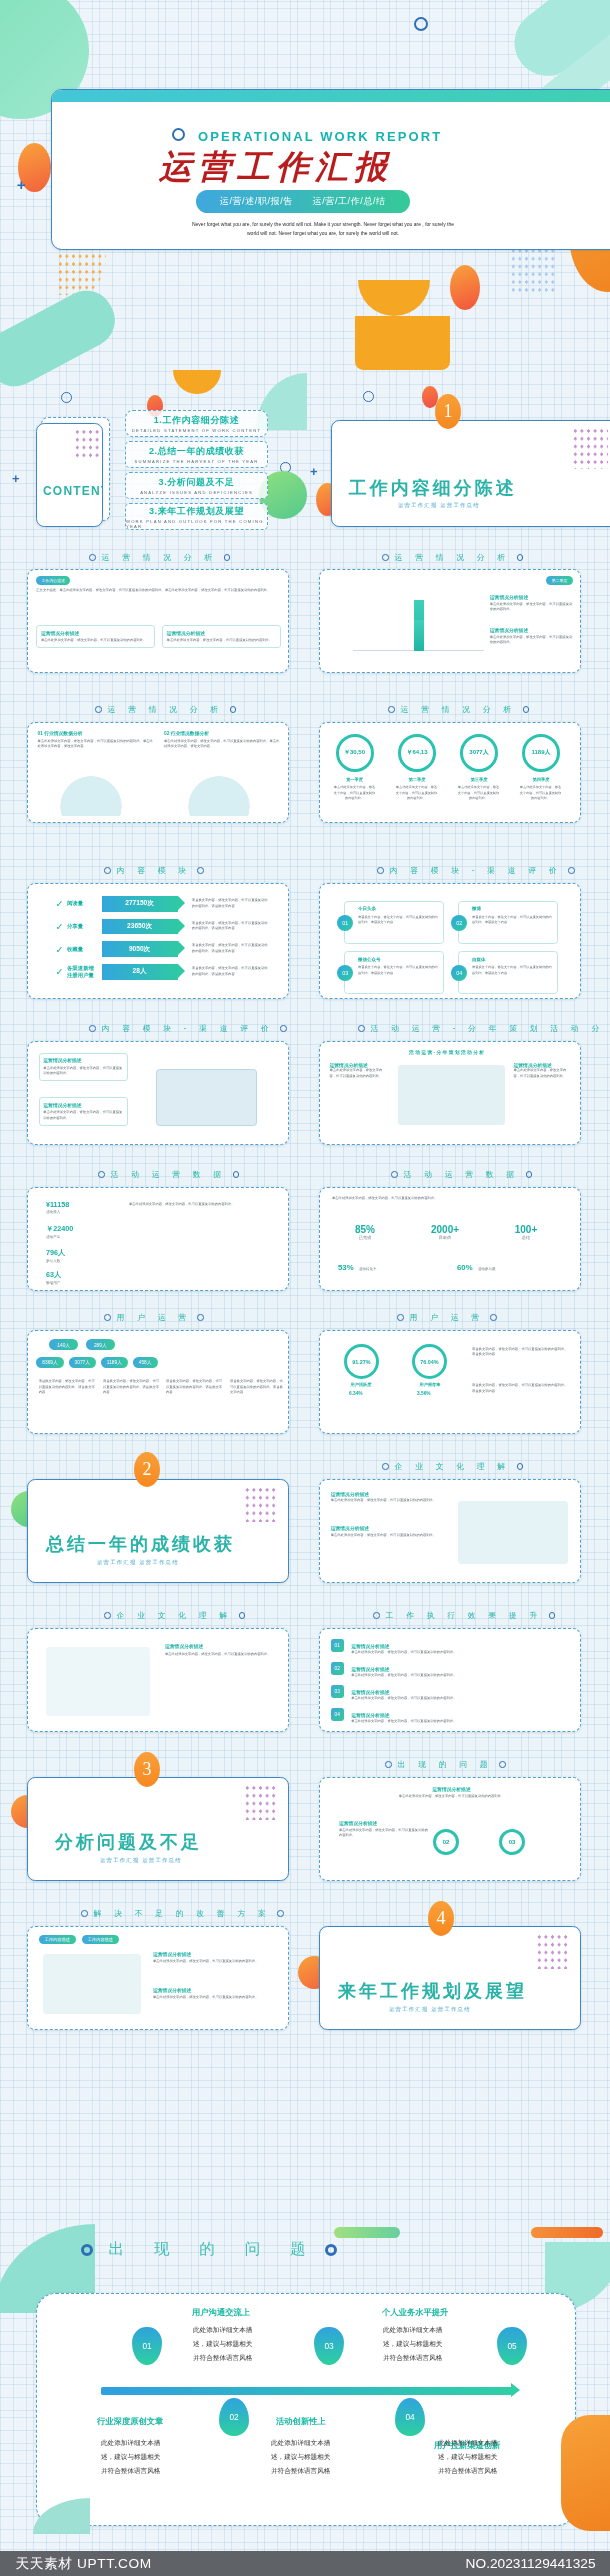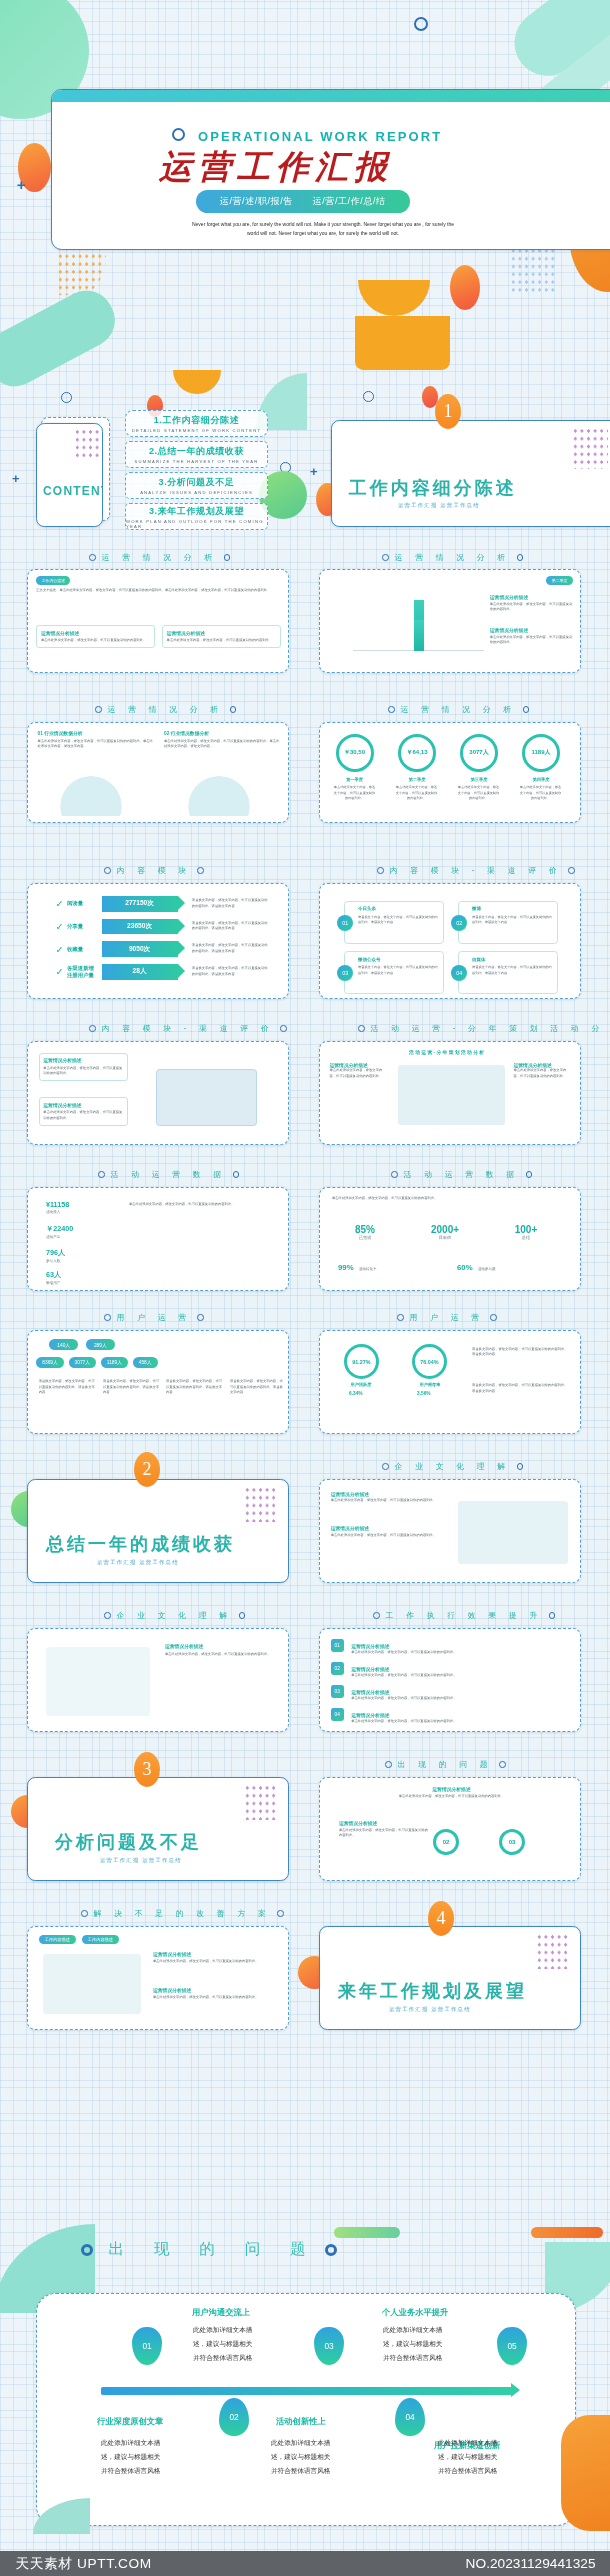--- a/index.html
+++ b/index.html
@@ -488,21 +488,21 @@
     </div>
     <div style="position:absolute;left:98px;top:36px;text-align:center;width:54px;">
       <div style="font-size:10px;font-weight:bold;color:#17b0a2;">2000+</div>
       <div style="font-size:4.2px;color:#6a777d;">目标值</div>
     </div>
     <div style="position:absolute;left:179px;top:36px;text-align:center;width:54px;">
       <div style="font-size:10px;font-weight:bold;color:#17b0a2;">100+</div>
       <div style="font-size:4.2px;color:#6a777d;">总结</div>
     </div>
     <div style="position:absolute;left:18px;top:73px;">
-      <span style="font-size:7.8px;font-weight:bold;color:#17b0a2;">99%</span>
+      <span style="font-size:7.8px;font-weight:bold;color:#17b0a2;">53%</span>
       <span style="font-size:3.6px;color:#6a777d;margin-left:2.4px;">活动转化率</span>
     </div>
     <div style="position:absolute;left:137px;top:73px;">
       <span style="font-size:7.8px;font-weight:bold;color:#17b0a2;">60%</span>
       <span style="font-size:3.6px;color:#6a777d;margin-left:2.4px;">活动参与度</span>
     </div>
   </div>
 
   <div class="sec-title" style="left:104px;top:1312px;">
     <span class="ring-sm"></span>

